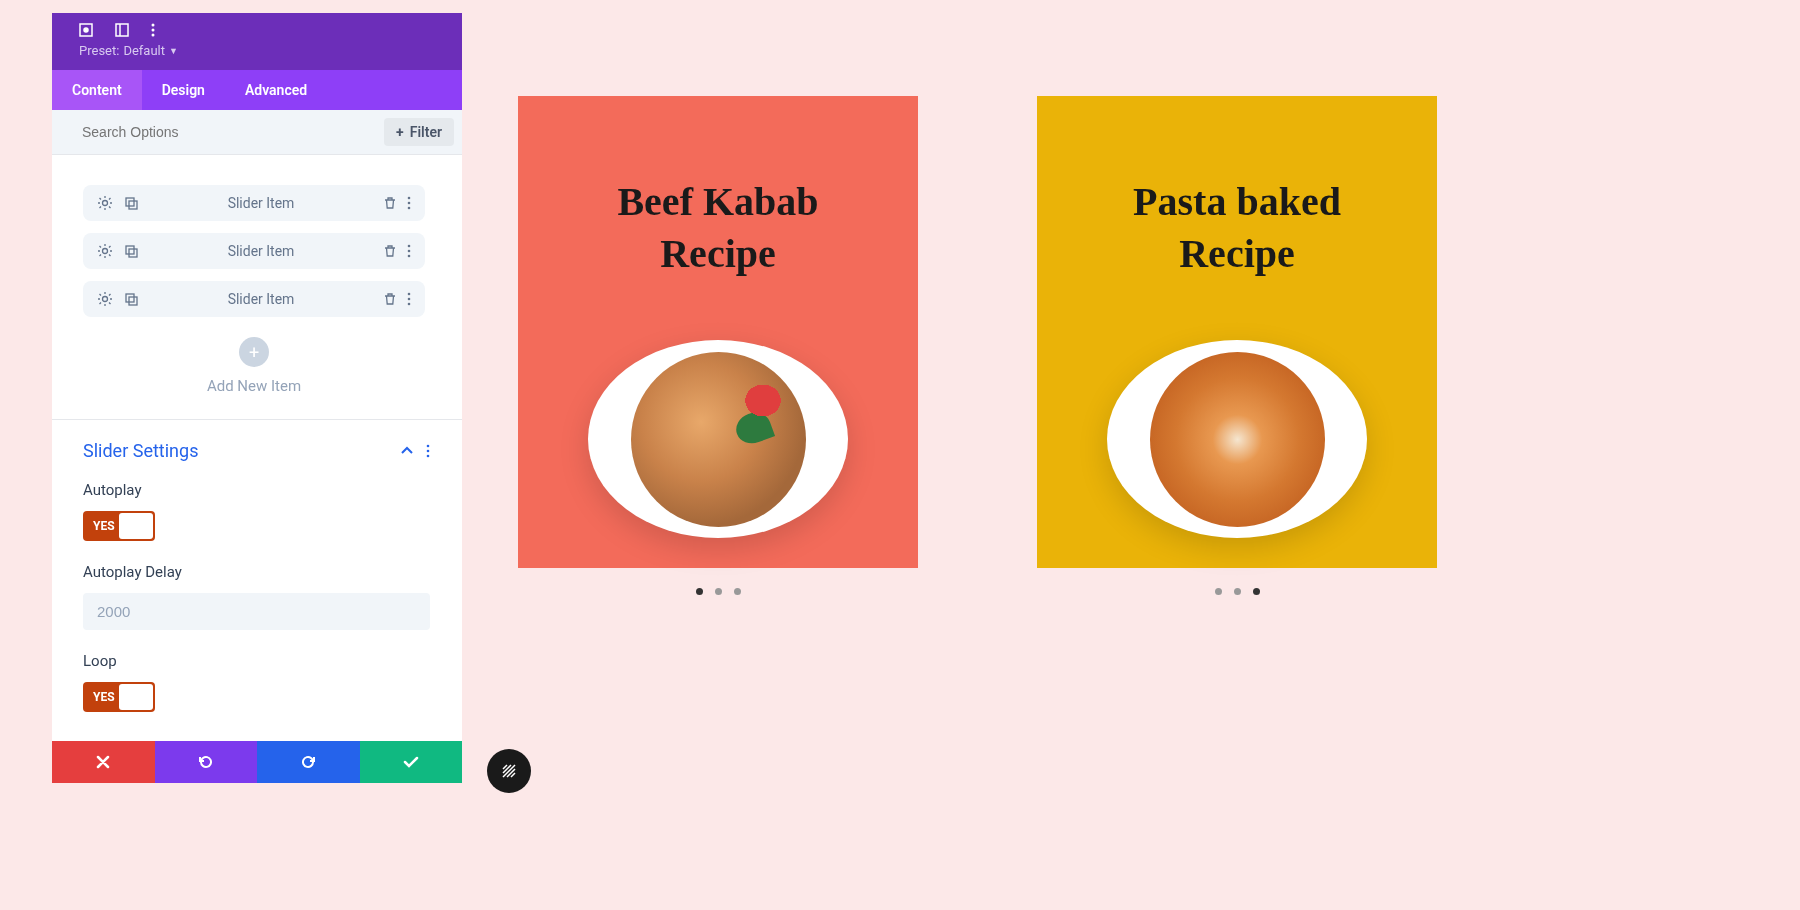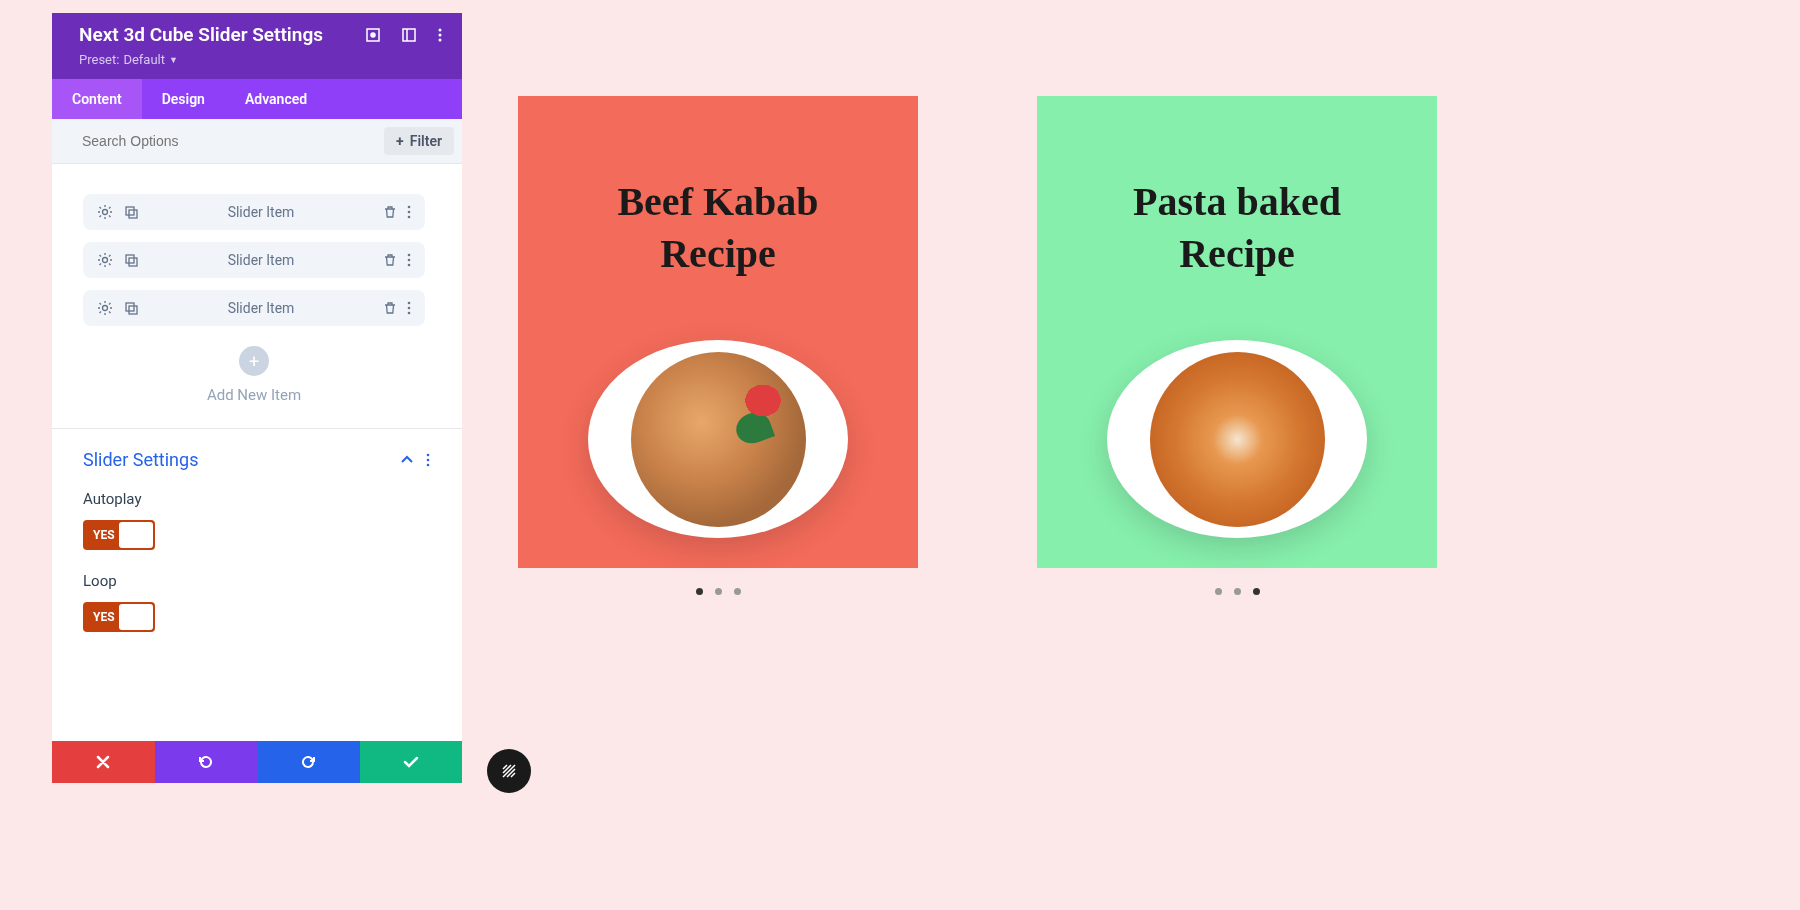--- a/index.html
+++ b/index.html
@@ -40,21 +40,21 @@
     .text-input { width: 100%; background: #f1f5f9; border: none; padding: 10px 14px; font-size: 15px; color: #94a3b8; border-radius: 4px; outline: none; }
     .panel-footer { position: absolute; bottom: 0; left: 0; right: 0; display: flex; height: 42px; }
     .footer-btn { flex: 1; display: flex; align-items: center; justify-content: center; color: #fff; cursor: pointer; font-size: 16px; }
     .footer-cancel { background: #e53e3e; }
     .footer-undo { background: #7c3aed; }
     .footer-redo { background: #2563eb; }
     .footer-save { background: #10b981; }
     .preview { position: absolute; left: 518px; top: 96px; display: flex; gap: 119px; }
     .card { width: 400px; height: 472px; display: flex; flex-direction: column; align-items: center; padding: 30px 20px; position: relative; }
     .card-orange { background: #f36b5a; }
-    .card-yellow { background: #86efac; }
+    .card-yellow { background: #eab308; }
     .card-title { font-family: Georgia, 'Times New Roman', serif; font-size: 40px; font-weight: 700; color: #1a1a1a; text-align: center; line-height: 1.3; margin-top: 50px; }
     .plate { width: 260px; height: 260px; border-radius: 50%; background: #fff; margin-top: 60px; display: flex; align-items: center; justify-content: center; position: relative; box-shadow: 0 10px 30px rgba(0,0,0,0.15); }
     .plate-inner { width: 175px; height: 175px; border-radius: 50%; overflow: hidden; }
     .food-kabab { width: 100%; height: 100%; background: radial-gradient(circle at 40% 40%, #e8a86a 0%, #c9824a 40%, #a4683a 70%); position: relative; }
     .food-kabab::after { content: ''; position: absolute; top: 15%; right: 10%; width: 50px; height: 45px; background: radial-gradient(#e03e3e 50%, transparent 50%); border-radius: 50% 50% 50% 0; }
     .garnish { position: absolute; top: 35%; right: 20%; width: 35px; height: 30px; background: #2d7a3e; border-radius: 50% 50% 0 50%; transform: rotate(-20deg); }
     .food-pasta { width: 100%; height: 100%; background: radial-gradient(circle at 50% 50%, #f5e6d0 0%, #e89850 20%, #d47830 50%, #c26020 80%); }
     .dots { display: flex; gap: 12px; justify-content: center; margin-top: 20px; }
     .dot { width: 7px; height: 7px; border-radius: 50%; background: #999; }
     .dot.active { background: #333; }
@@ -62,21 +62,20 @@
     .panel-body { overflow-y: auto; height: 627px; }
     .panel-wrap { position: relative; height: 770px; display: flex; flex-direction: column; }
   </style>
 </head>
 <body>
 
 <div class="panel">
   <div class="panel-wrap">
     <div class="panel-header">
       <div class="panel-title-row">
-        <div class="panel-title">Next 3d Cube Slider Settings</div>
         <div class="panel-header-icons">
           <span class="panel-header-icon">
             <svg width="14" height="14" viewBox="0 0 14 14" fill="none" stroke="currentColor" stroke-width="1.5">
                 <rect x="1" y="1" width="12" height="12"></rect>
                 <circle cx="7" cy="7" r="2" fill="currentColor"></circle>
               </svg>
           </span>
           <span class="panel-header-icon">
             <svg width="14" height="14" viewBox="0 0 14 14" fill="none" stroke="currentColor" stroke-width="1.5">
                 <rect x="1" y="1" width="12" height="12"></rect>
@@ -230,20 +229,24 @@
         </div>
       </div>
       <div class="field">
         <div class="field-label">Autoplay</div>
         <div class="toggle">
           <div class="toggle-label">YES</div>
           <div class="toggle-knob"></div>
         </div>
       </div>
       <div class="field">
+        <div class="field-label">Autoplay Delay</div>
+        <input type="text" class="text-input" value="2000" style="">
+      </div>
+      <div class="field">
         <div class="field-label">Loop</div>
         <div class="toggle">
           <div class="toggle-label">YES</div>
           <div class="toggle-knob"></div>
         </div>
       </div>
     </div>
     </div>
     <div class="panel-footer">
       <div class="footer-btn footer-cancel">

